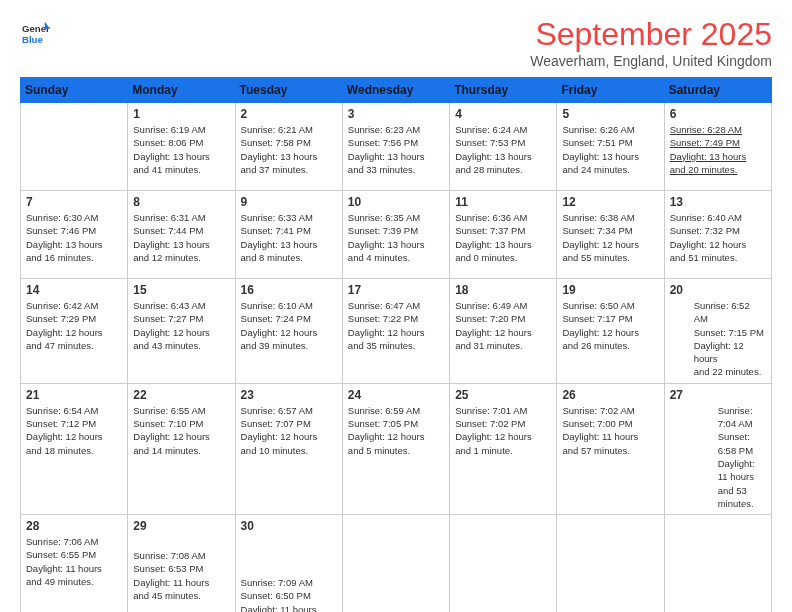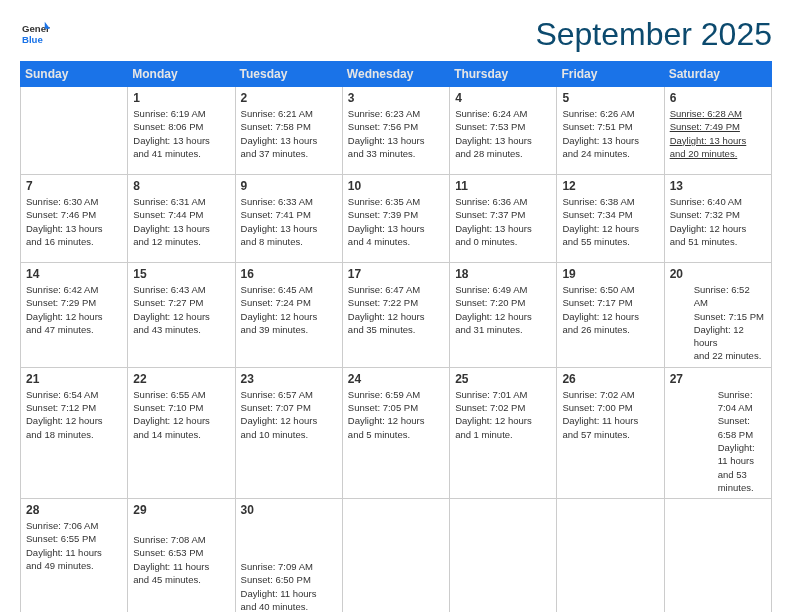--- a/index.html
+++ b/index.html
@@ -32,36 +32,36 @@
       width: 28px;
       height: 28px;
       margin-left: 2px;
     }
     .title-block {
       text-align: right;
     }
     .month-title {
       font-size: 32px;
       font-weight: normal;
-      color: #0c4a6e;
+      color: #ef4444;
     }
     .location {
       font-size: 14px;
       color: #555;
     }
     .calendar {
       flex: 1;
       border: 1px solid #ccc;
       border-collapse: collapse;
       width: 100%;
       table-layout: fixed;
     }
     .calendar th {
       background-color: #1a73e8;
-      color: #e5e5e5;
+      color: #0f172a;
       padding: 5px 4px;
       font-size: 12px;
       font-weight: bold;
       text-align: left;
       border: 1px solid #1a73e8;
     }
     .calendar td {
       border: 1px solid #ccc;
       vertical-align: top;
       padding: 4px 5px;
@@ -97,20 +97,21 @@
   <div class="header">
     <div class="logo">
       <svg class="logo-icon" viewBox="0 0 32 32">
         <text x="0" y="14" font-size="11" font-weight="bold" fill="#333" font-family="Arial">General</text>
         <text x="0" y="26" font-size="11" font-weight="bold" fill="#1a73e8" font-family="Arial">Blue</text>
         <polygon points="26,2 32,10 26,10" fill="#1a73e8"></polygon>
       </svg>
     </div>
     <div class="title-block">
       <div class="month-title">September 2025</div>
+      <div class="location">Weaverham, England, United Kingdom</div>
     </div>
   </div>
 
   <table class="calendar">
     <thead>
       <tr>
         <th>Sunday</th>
         <th>Monday</th>
         <th>Tuesday</th>
         <th>Wednesday</th>
@@ -226,21 +227,21 @@
           </td>
           <td>
             <div class="day-number">15</div>
             <div class="day-info" style="white-space: pre-line;">Sunrise: 6:43 AM
 Sunset: 7:27 PM
 Daylight: 12 hours
 and 43 minutes.</div>
           </td>
           <td>
             <div class="day-number">16</div>
-            <div class="day-info" style="white-space: pre-line;">Sunrise: 6:45 AM
+            <div class="day-info" style="white-space: pre-line;">Sunrise: 6:10 AM
 Sunset: 7:24 PM
 Daylight: 12 hours
 and 39 minutes.</div>
           </td>
           <td>
             <div class="day-number">17</div>
             <div class="day-info" style="white-space: pre-line;">Sunrise: 6:47 AM
 Sunset: 7:22 PM
 Daylight: 12 hours
 and 35 minutes.</div>

